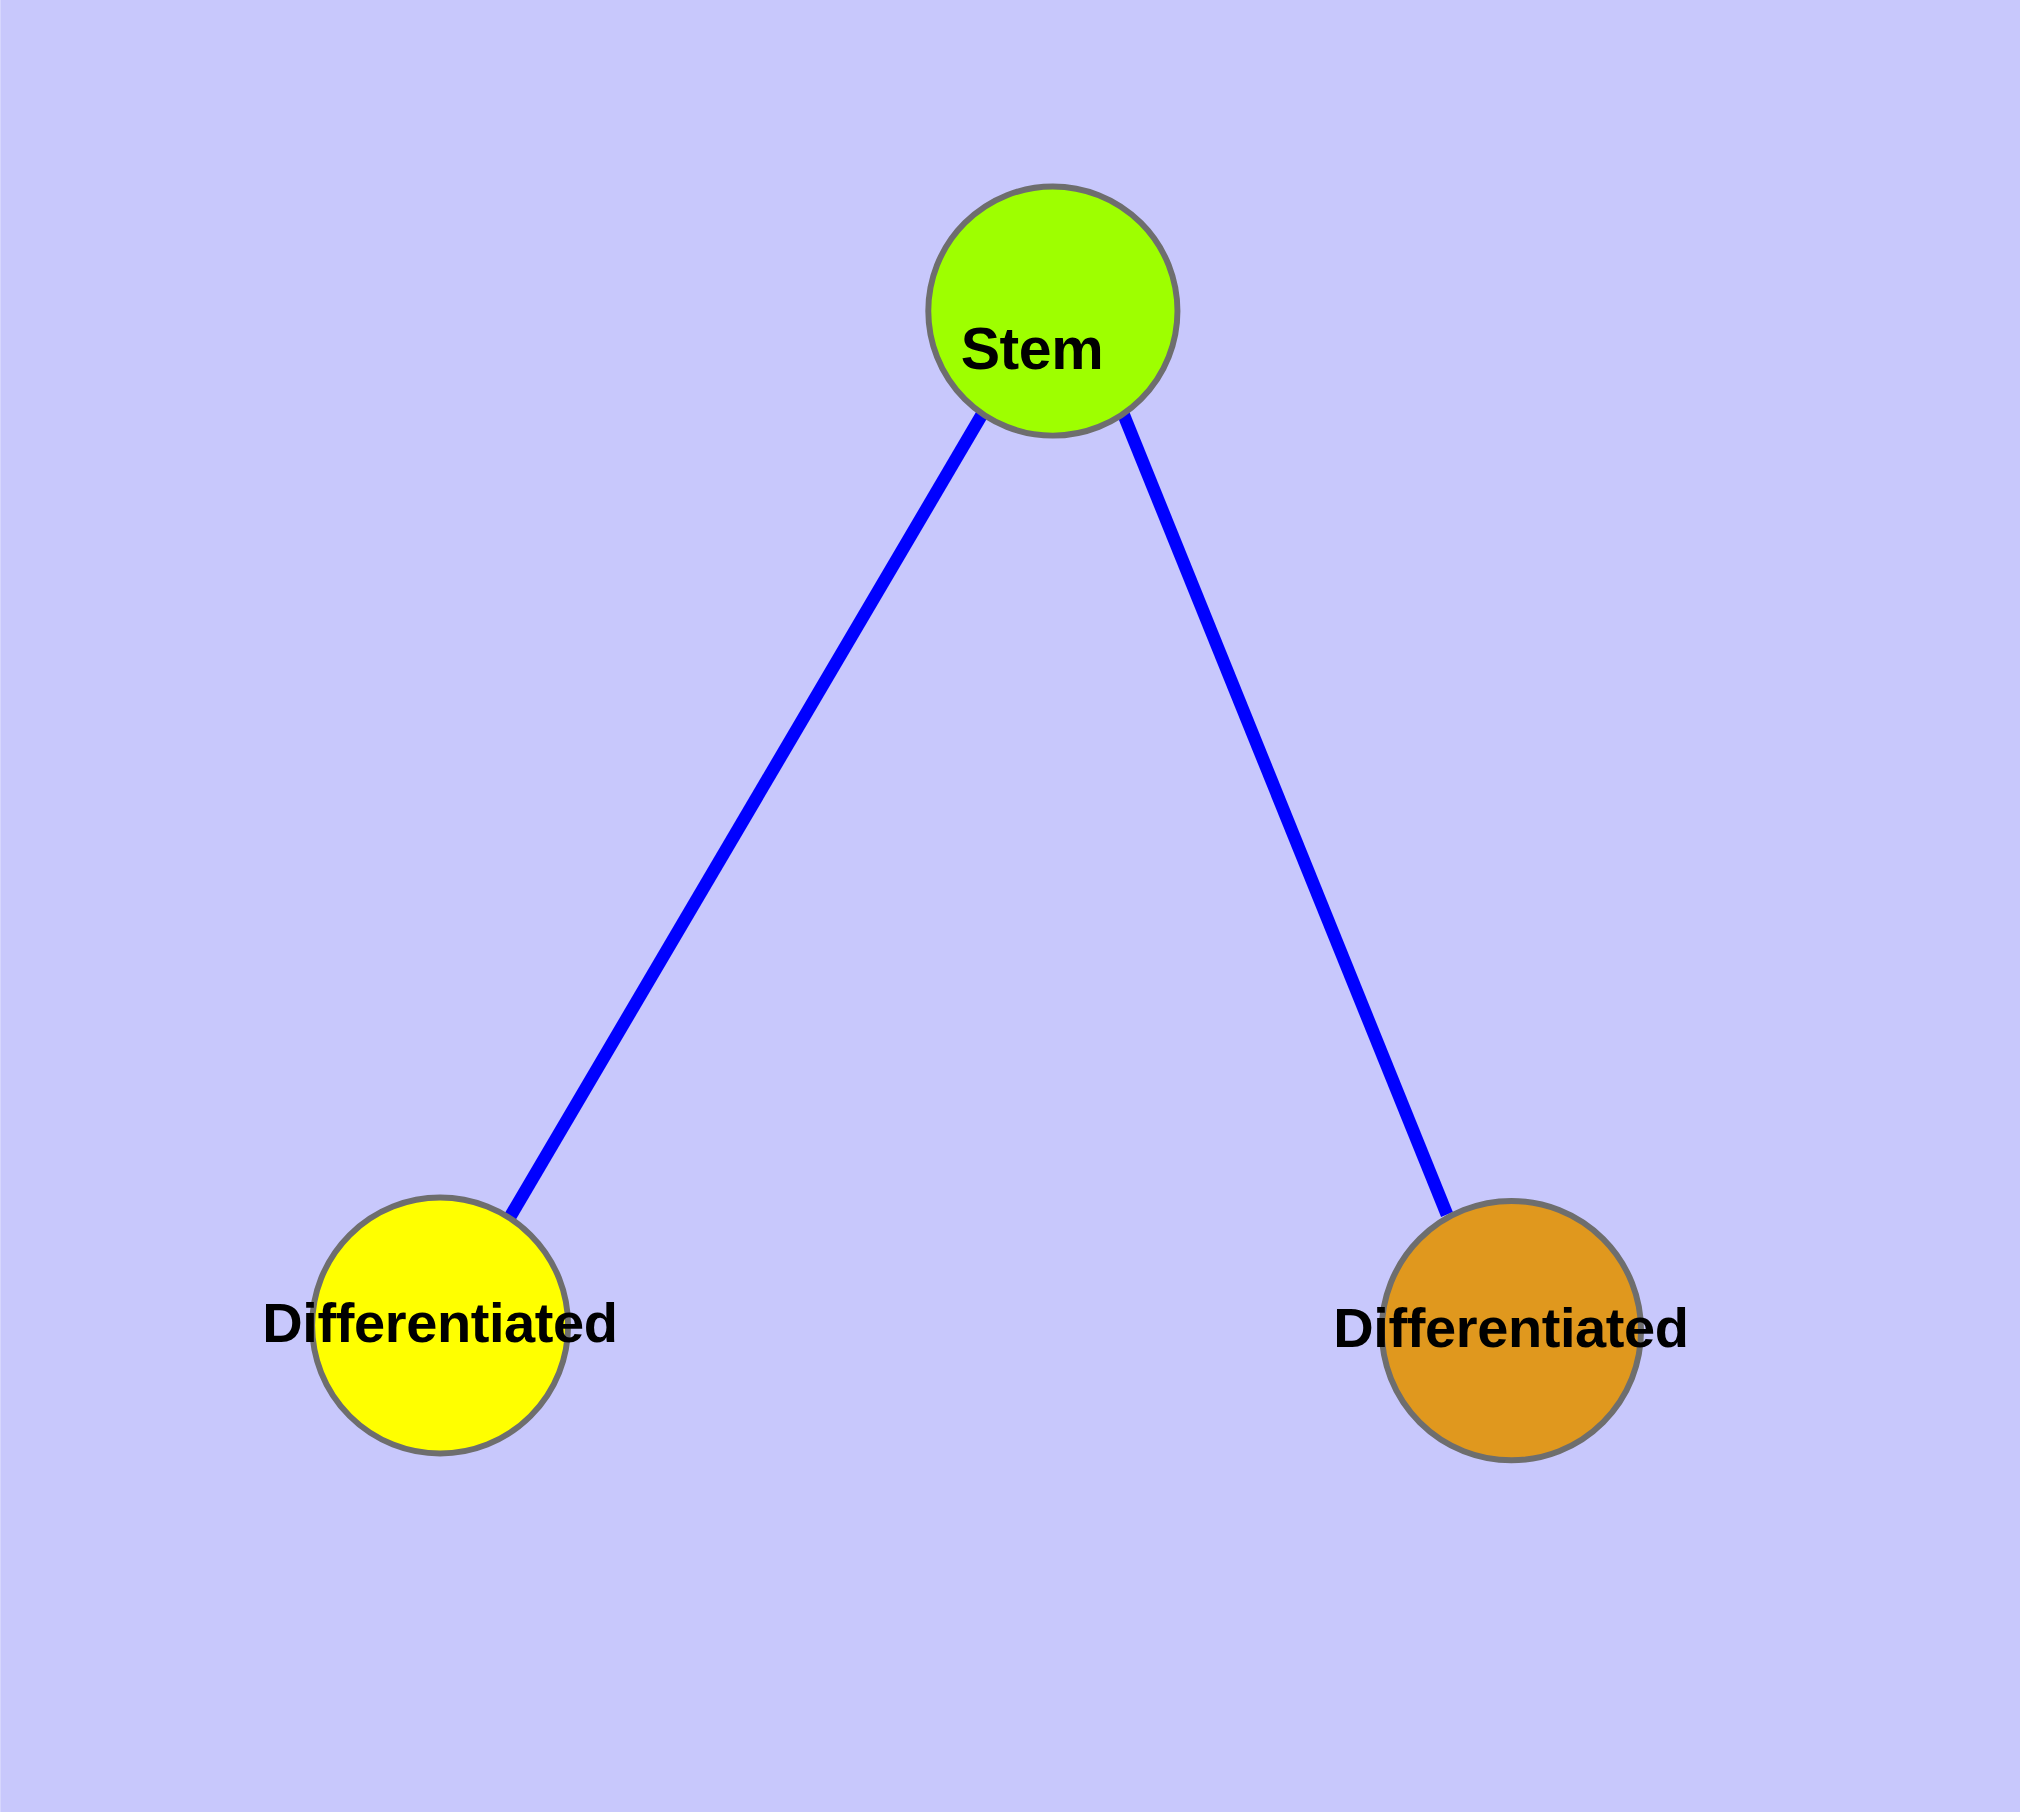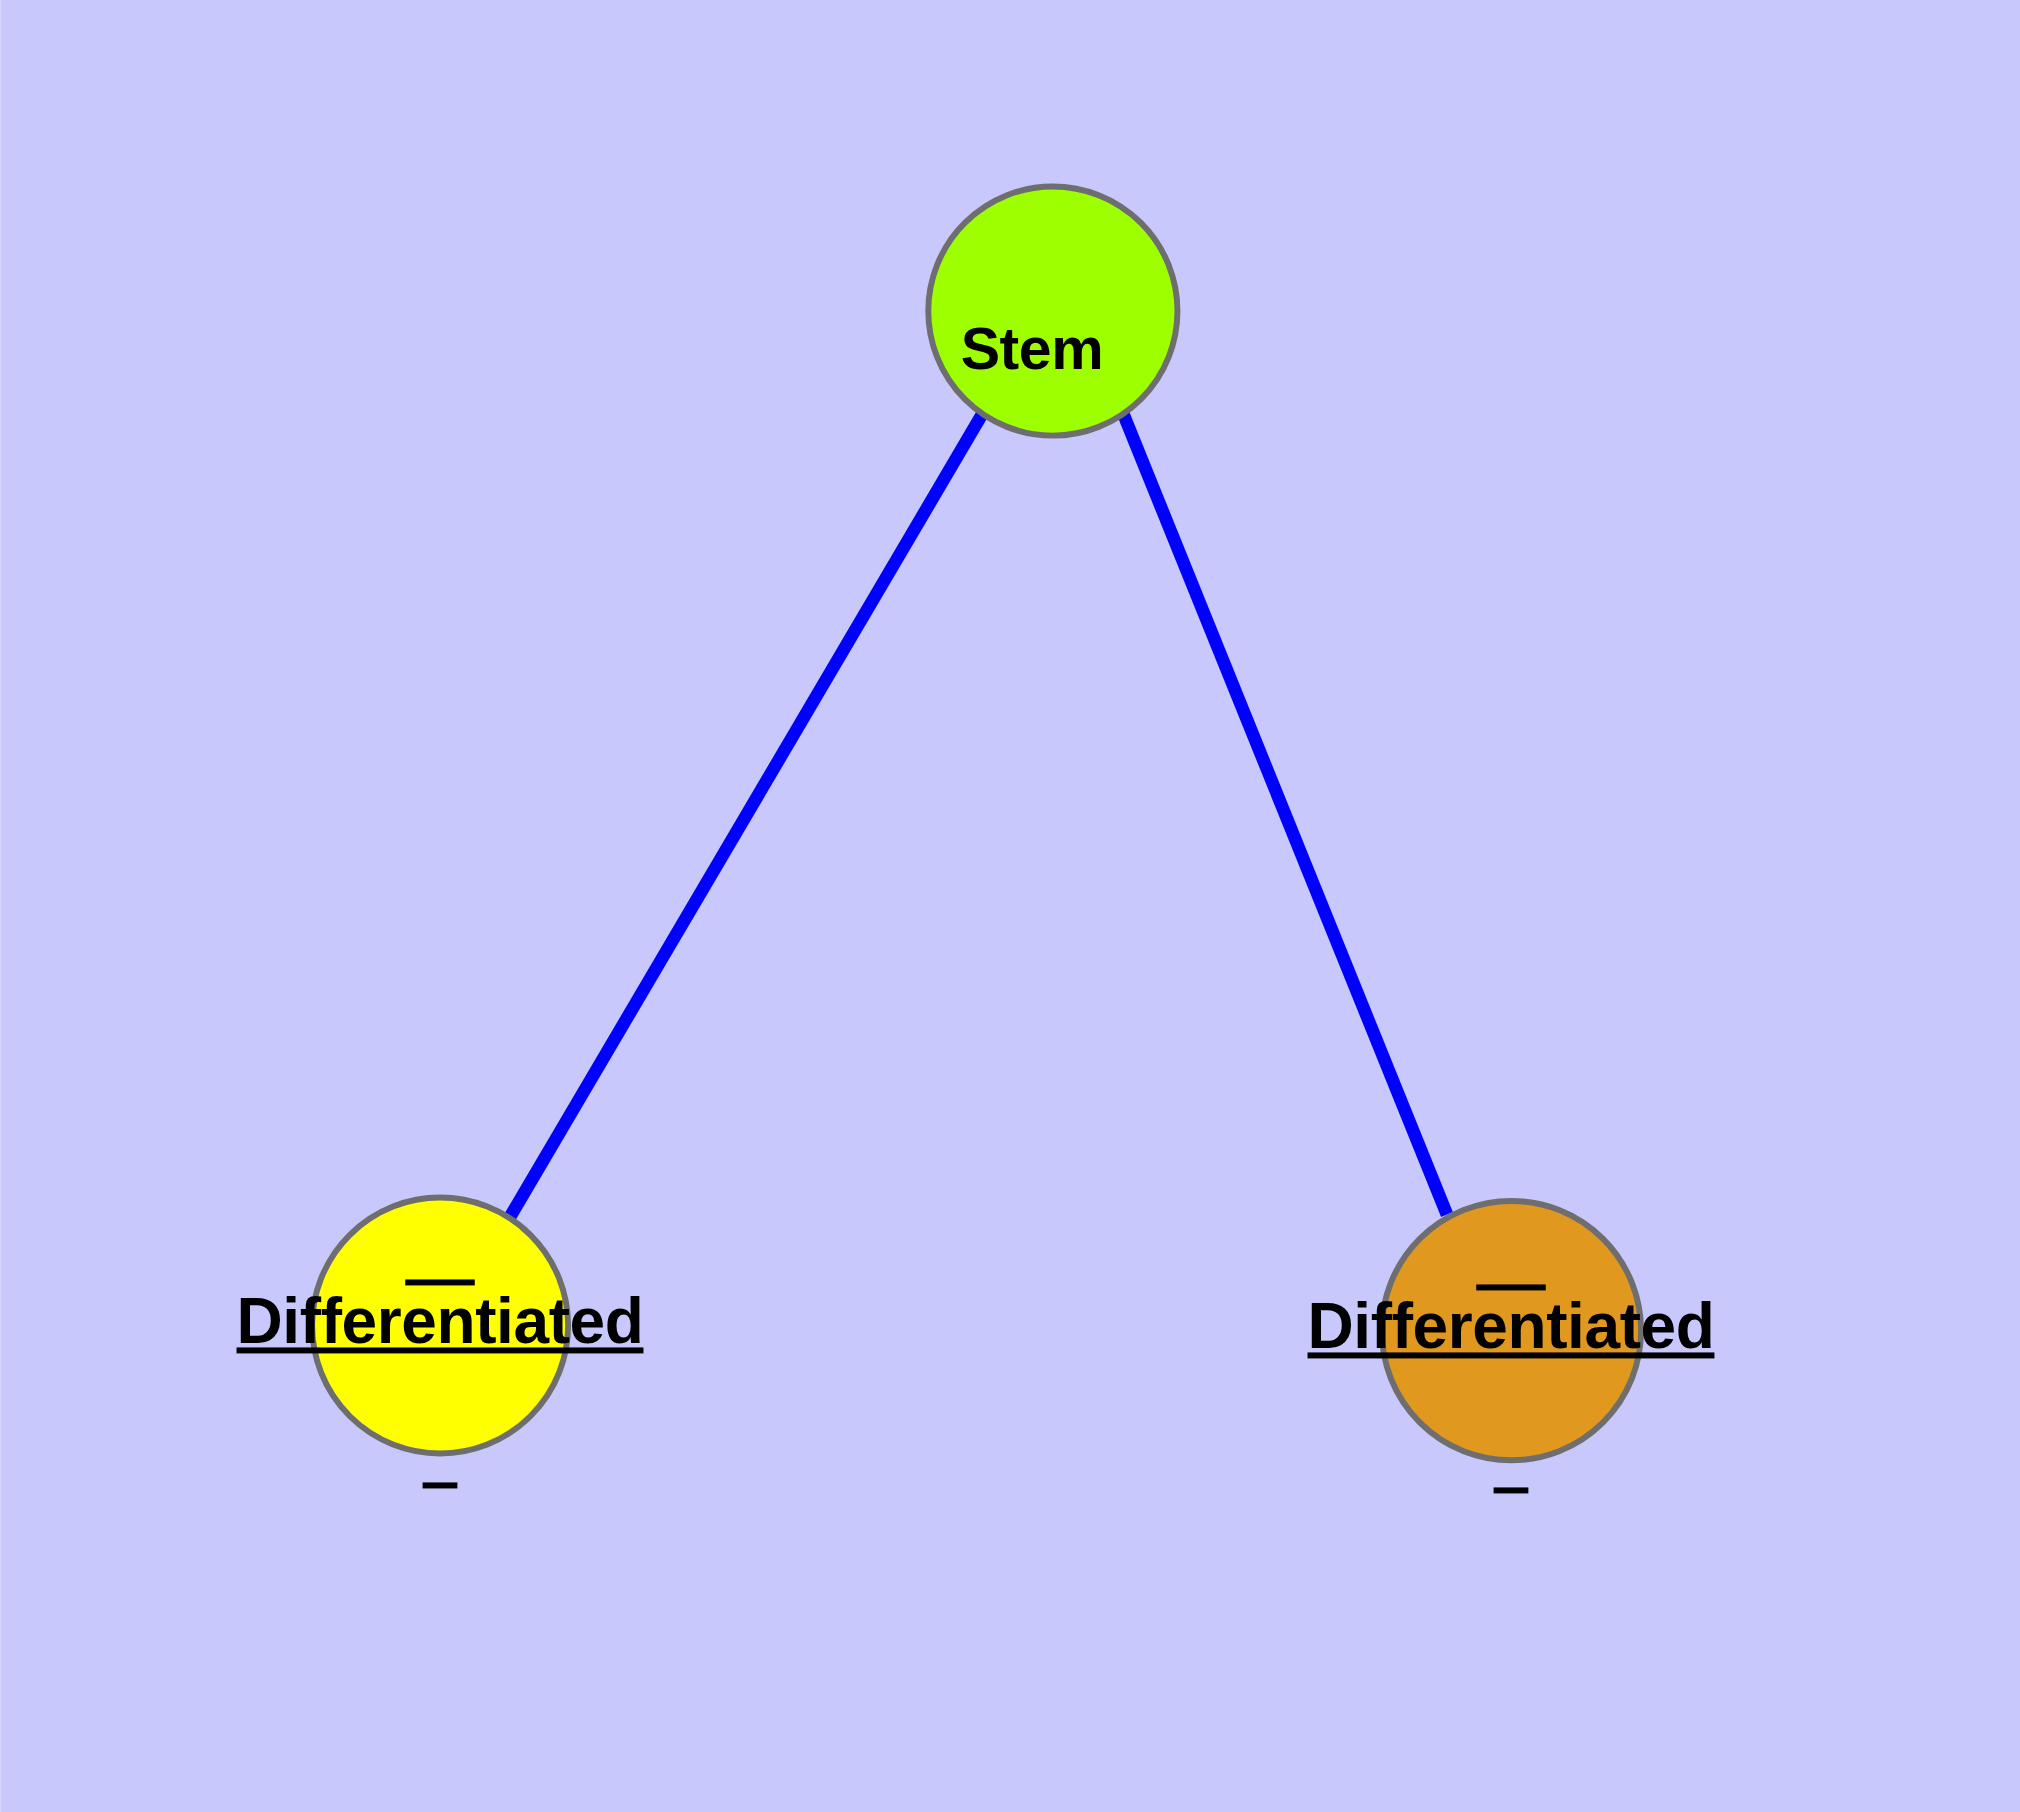--- a/index.html
+++ b/index.html
@@ -31,22 +31,21 @@
     line-height: 1.06;
     white-space: pre;
     pointer-events: none;
     transform: translate(-50%, -50%);
     letter-spacing: -0.4px;
   }
   .label-stem {
     font-size: 59px;
   }
   .label-leaf {
-    font-size: 64px;
-    text-decoration: underline;
+    font-size: 56px;
   }
 </style>
 </head>
 <body>
 
 <div id="canvas">
 
   <svg id="graph-svg" viewBox="0 0 2384 2138" xmlns="http://www.w3.org/2000/svg">
 
     <rect x="0" y="0" width="2384" height="2138" fill="#c8c8fc"></rect>

